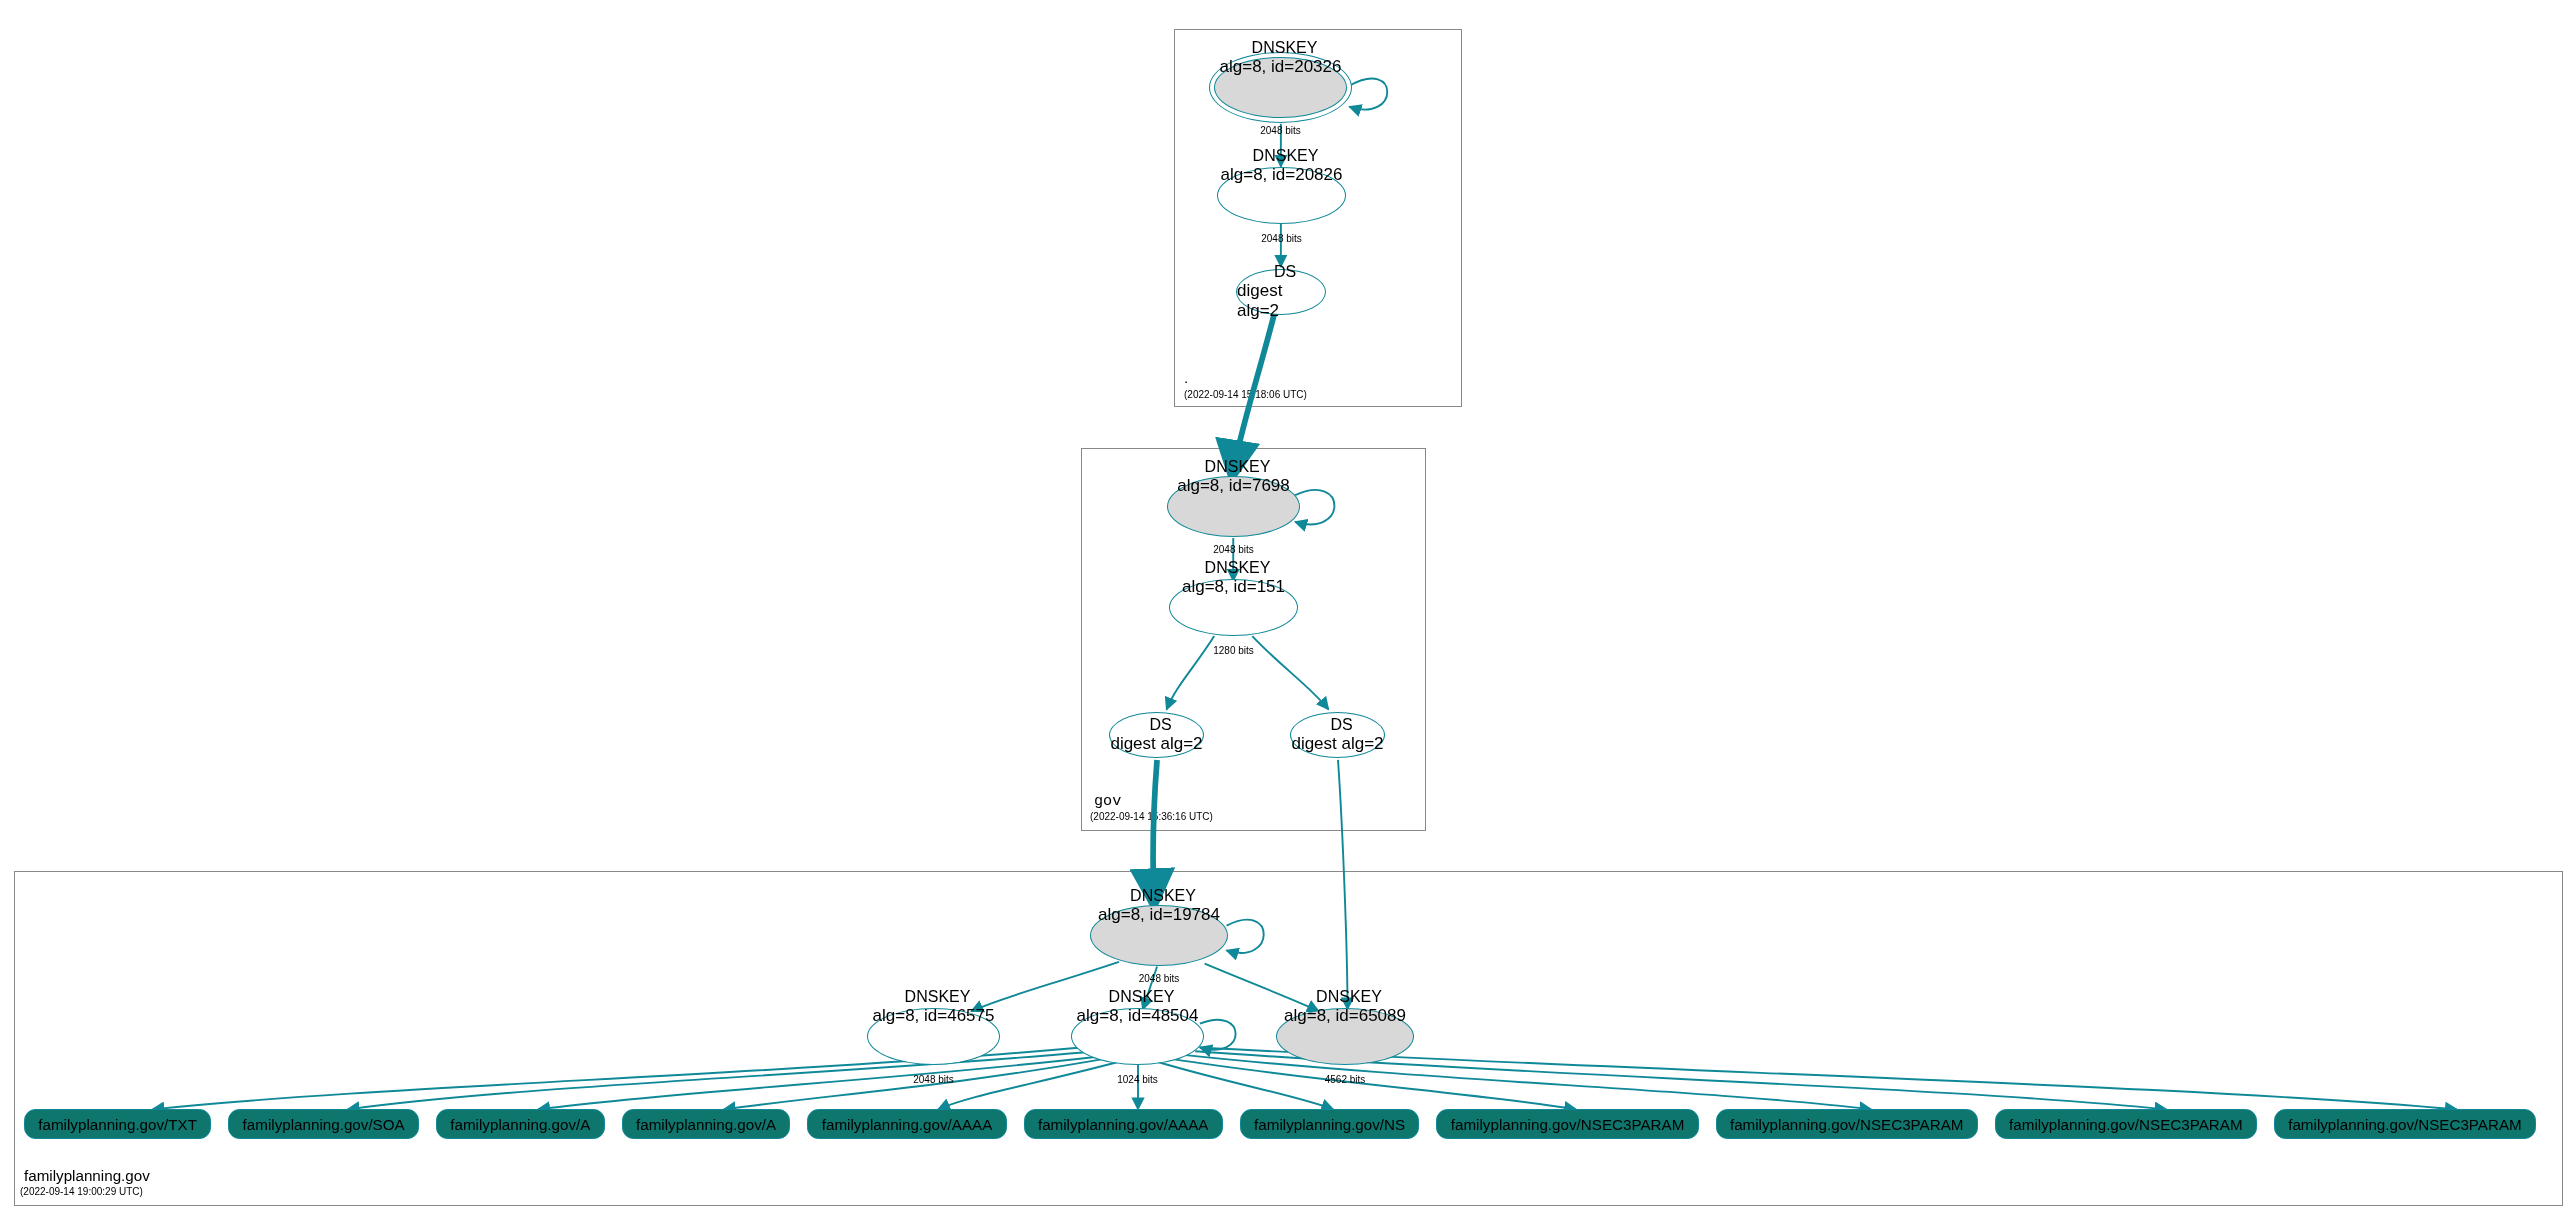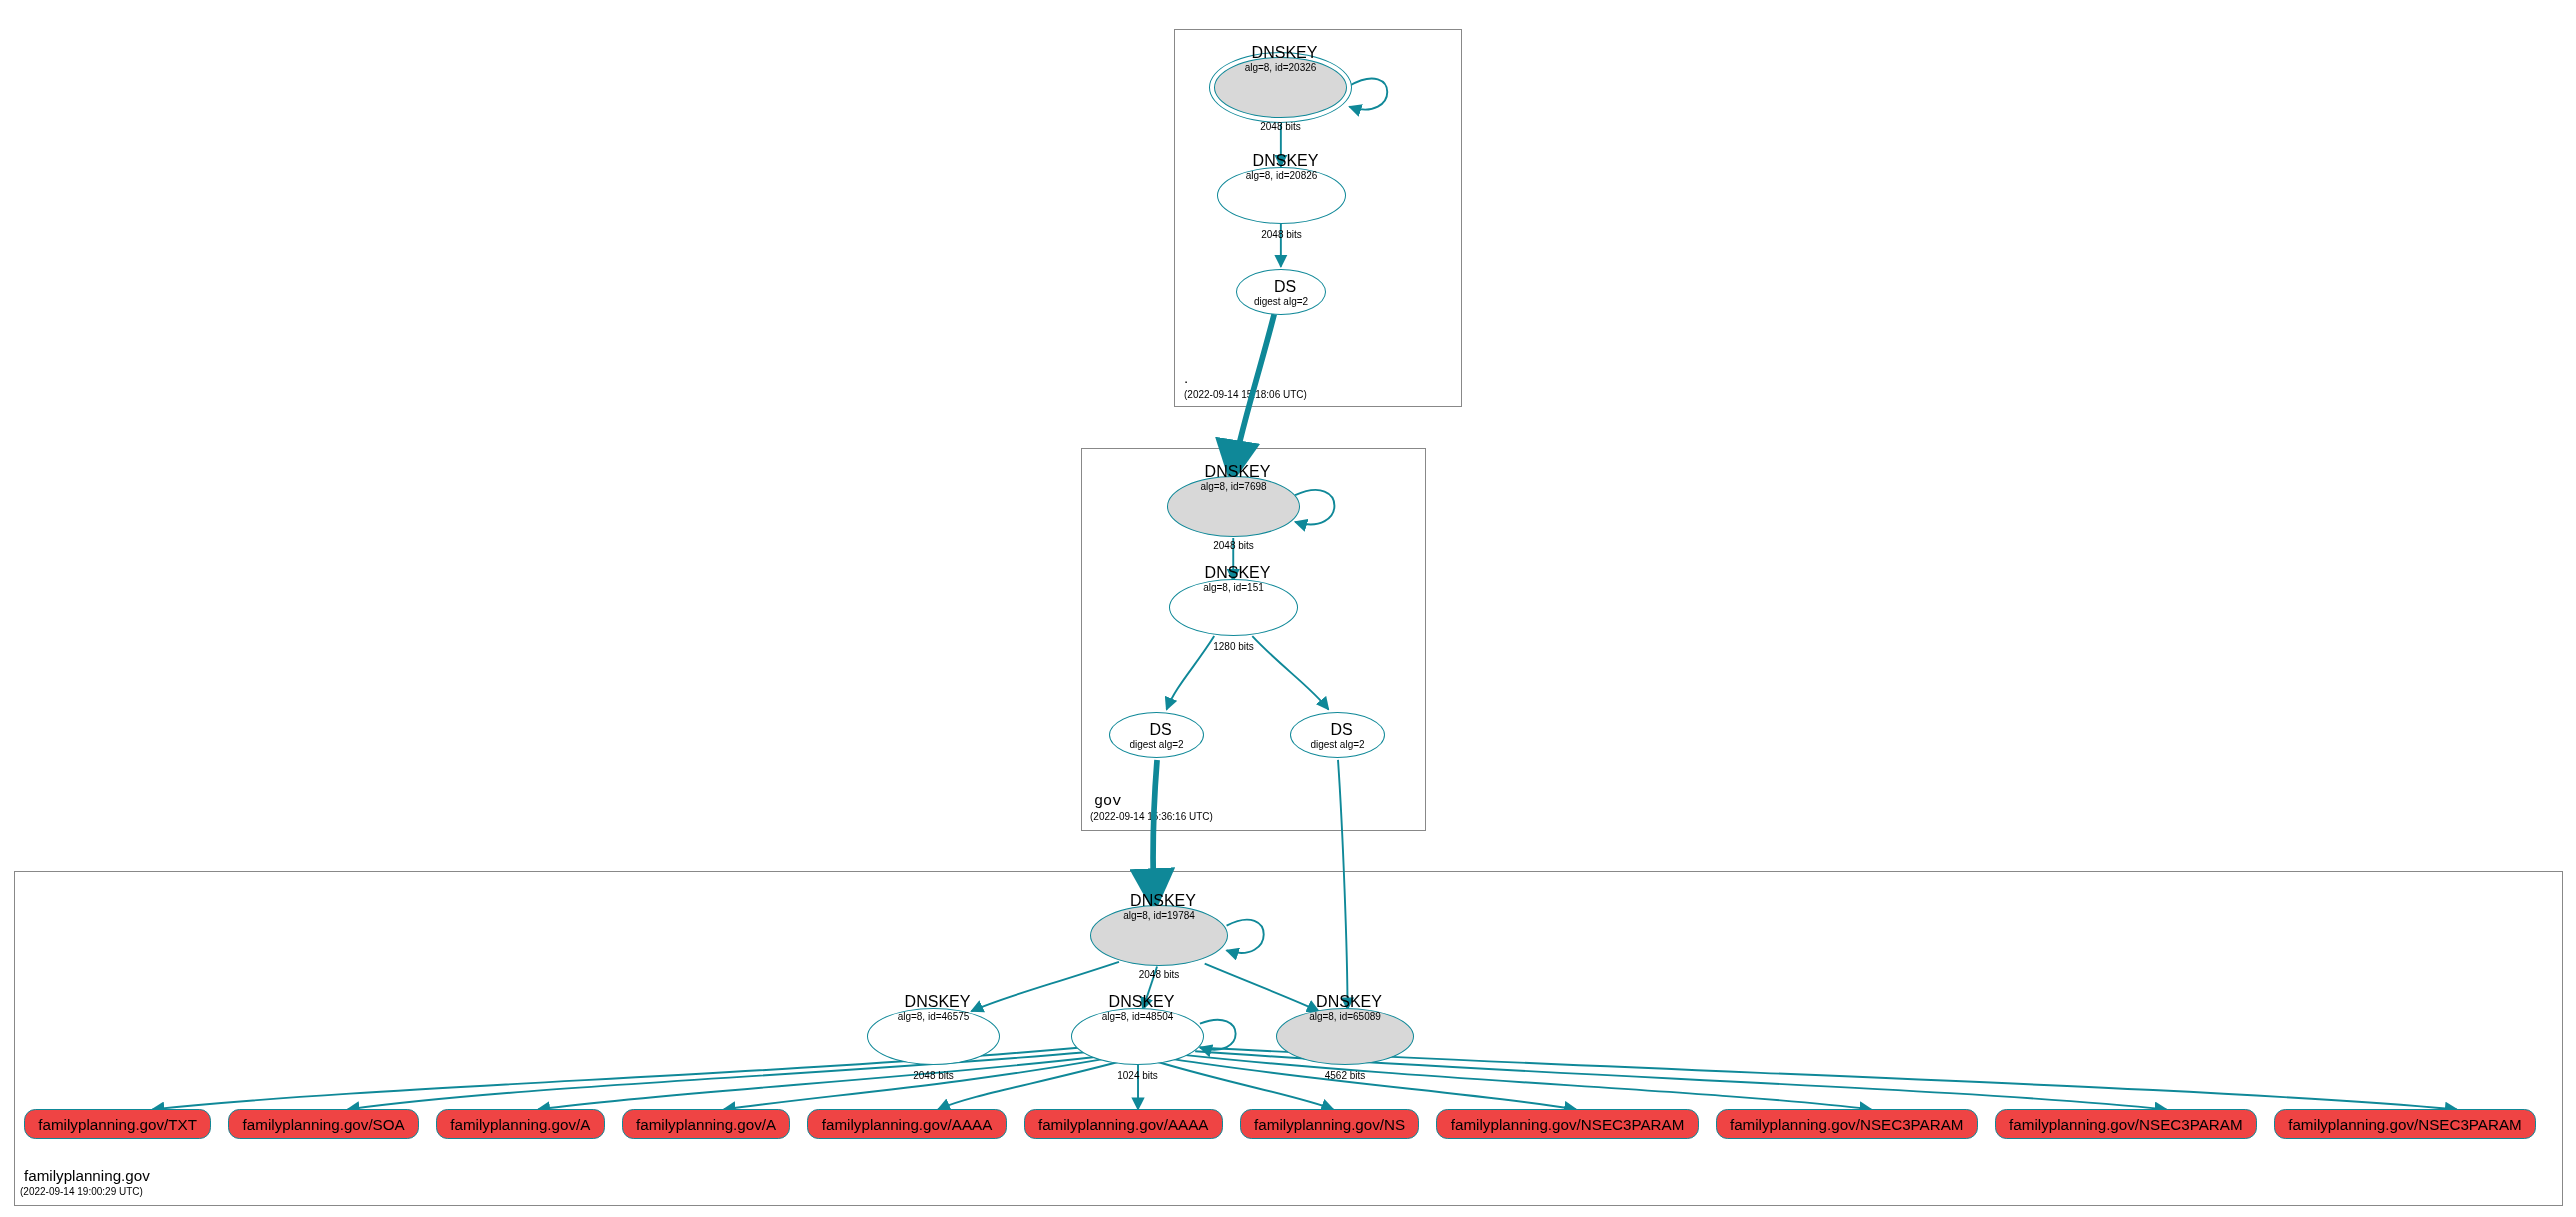--- a/index.html
+++ b/index.html
@@ -58,27 +58,27 @@
     border: 1.9px solid #0f8898;
     border-radius: 50%;
     background: #d8d8d8;
     display:flex;flex-direction:column;align-items:center;justify-content:center;
     width: calc(100% - 9.5px);
     height: calc(100% - 9.5px);
   }
   .rrbox {
     border: 1.9px solid #0f8898;
     border-radius: 11.4px;
-    background: #ef4444;
+    background: #0f766e;
     font-size: 15.2px;
     padding: 5.7px 13.3px;
     white-space: nowrap;
   }
   .t1 { font-size: 16px; font-weight: 400; padding-left: 8px; }
-  .t2 { font-size: 10px; }
+  .t2 { font-size: 17px; }
   .t3 { font-size: 10px; margin-top: 48px; }
 </style>
 </head>
 <body>
 
 <div class="zone-box" style="left:1174px; top:28.6px; width:286px; height:376px;"></div>
 <div class="zone-label" style="left:1184px; top:369px;">.</div>
 <div class="zone-sublabel" style="left:1184px; top:389px;">(2022-09-14 15:18:06 UTC)</div>
 
 <div class="zone-box" style="left:1081px; top:448px; width:343px; height:381px;"></div>

